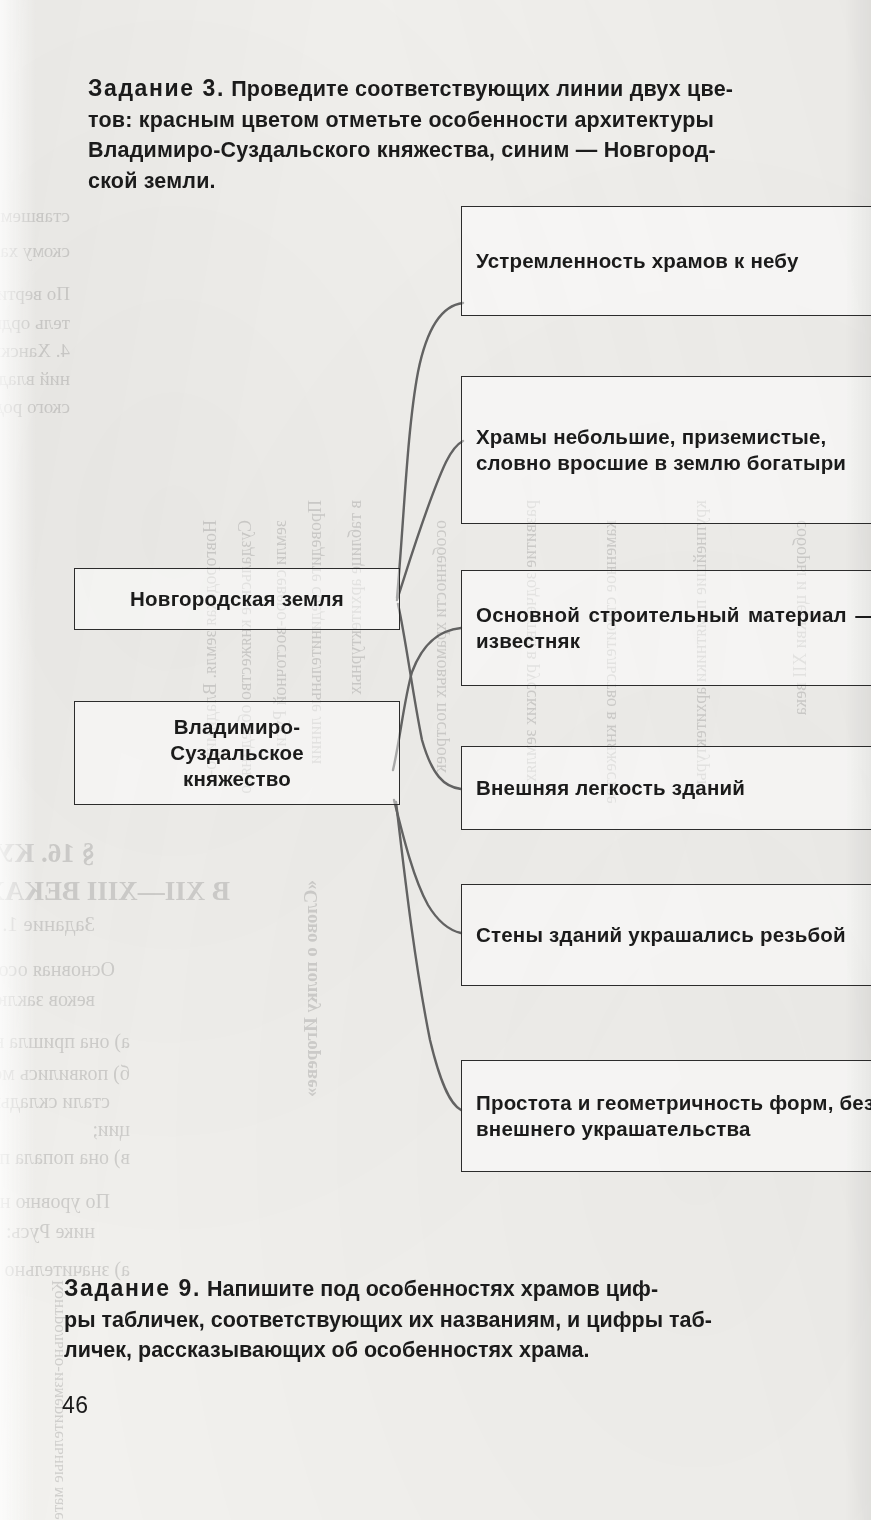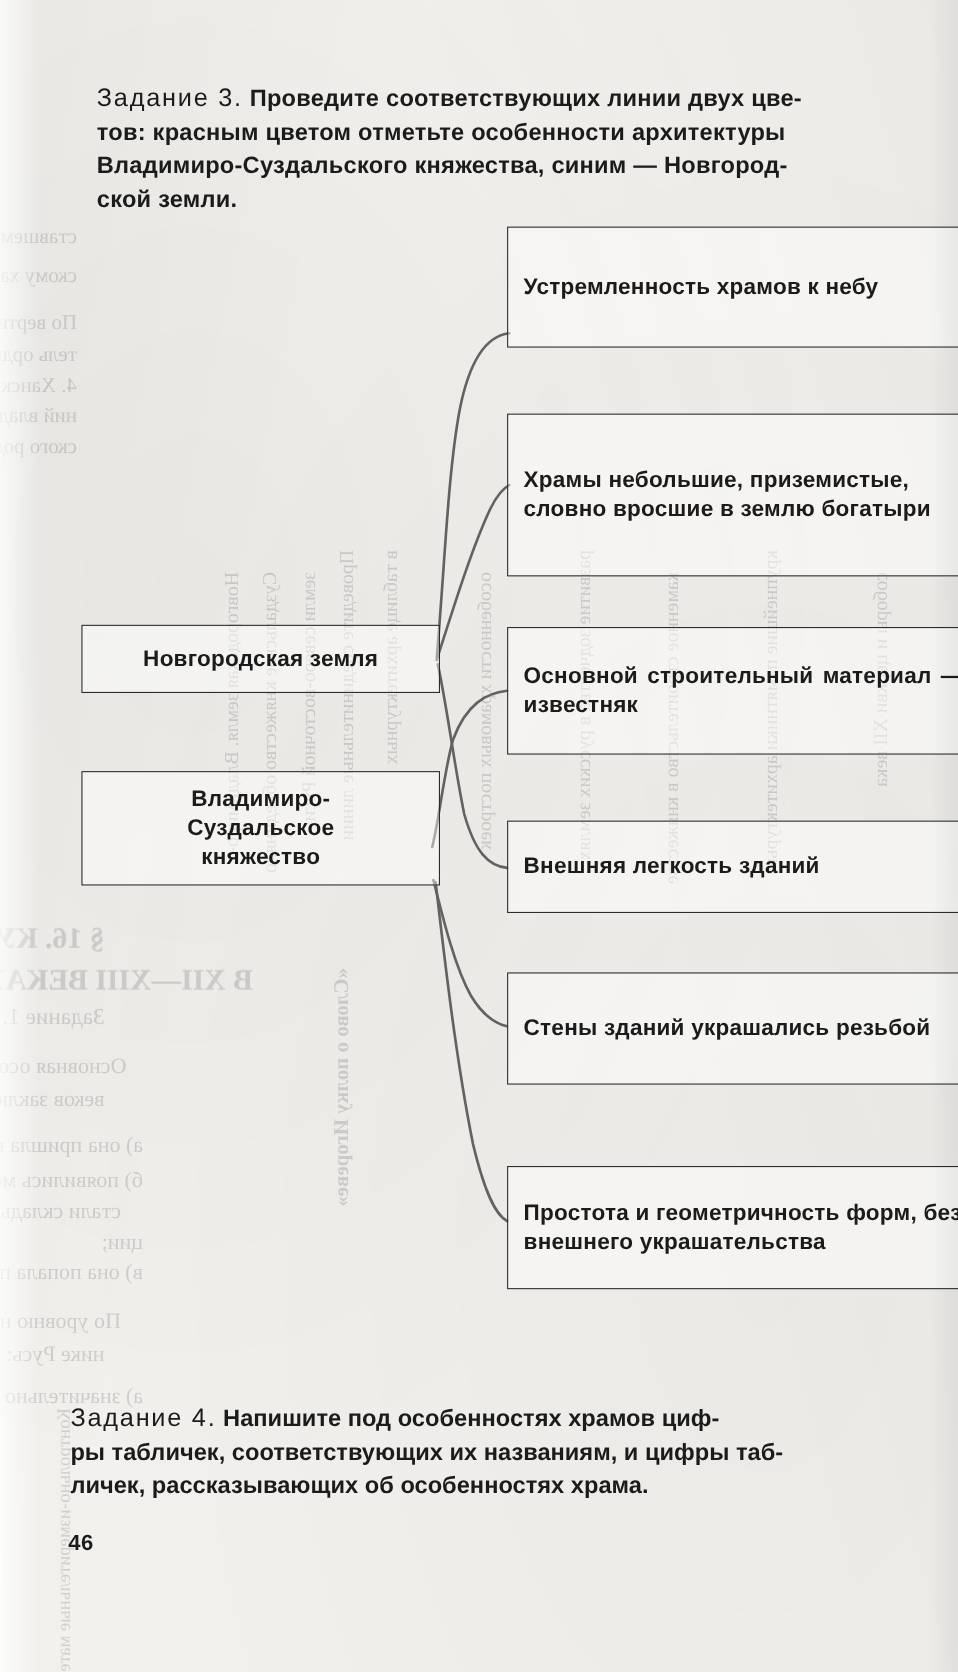--- a/index.html
+++ b/index.html
@@ -76,36 +76,36 @@
   }
   .task-head-4 {
     position: absolute;
     left: 64px;
     top: 1272px;
     width: 820px;
     font-size: 21.5px;
     line-height: 1.42;
   }
   .task-label {
-    font-weight: normal;
+    font-weight: bold;
     font-size: 23px;
     letter-spacing: 1.6px;
   }
   .task-body {
     font-weight: 600;
   }
   .task-head .line,
   .task-head-4 .line { display: block; }
 
   .page-number {
     position: absolute;
     left: 62px;
     top: 1392px;
-    font-size: 20px;
-    font-weight: bold;
+    font-size: 23px;
+    font-weight: normal;
     letter-spacing: 0.5px;
   }
 
   
   .box {
     position: absolute;
     border: 1.6px solid #2c2c2c;
     background: rgba(255,255,255,0.45);
     box-sizing: border-box;
     display: flex;
@@ -230,21 +230,21 @@
     <div class="box" style="left:461px; top:884px; width:430px; height:102px;">
       <span class="txt">Стены зданий украшались резьбой</span>
     </div>
 
     <div class="box" style="left:461px; top:1060px; width:430px; height:112px;">
       <span class="txt">Простота и геометричность форм, без внешнего украшательства</span>
     </div>
 
     <div class="task-head-4">
       <div class="line">
-        <span class="task-label">Задание 4.</span>
+        <span class="task-label">Задание 9.</span>
         <span class="task-body">Напишите под особенностях храмов циф-</span>
       </div>
       <div class="line task-body">ры табличек, соответствующих их названиям, и цифры таб-</div>
       <div class="line task-body">личек, рассказывающих об особенностях храма.</div>
     </div>
 
     <div class="page-number">46</div>
   </div>
 
   <div class="edge-shadow"></div>

